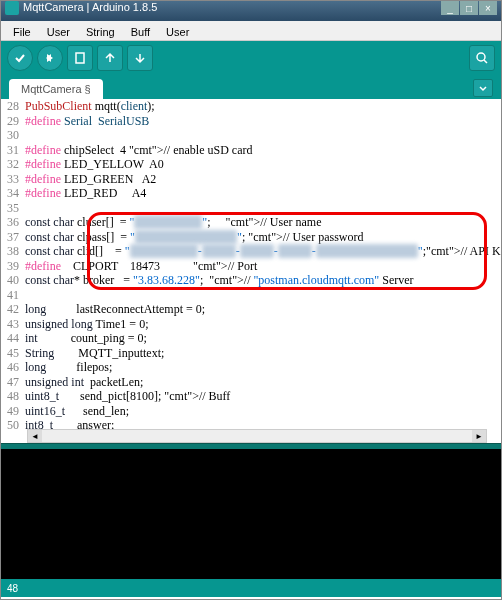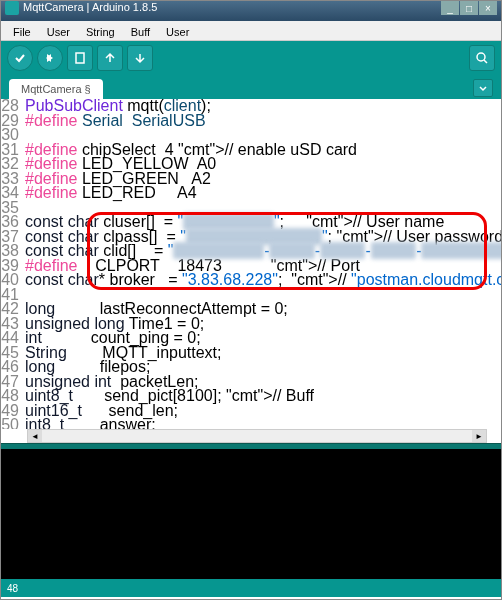--- a/index.html
+++ b/index.html
@@ -13,29 +13,29 @@
 .menu-item{padding:2px 8px;font-size:11px;cursor:pointer}
 .toolbar{background:#069690;height:34px;display:flex;align-items:center;padding:0 6px;gap:4px}
 .tool-btn{width:26px;height:26px;border-radius:3px;background:#1ba3a3;border:1px solid #0c7d77;display:flex;align-items:center;justify-content:center;cursor:pointer;color:#fff}
 .tool-btn.round{border-radius:50%}
 .tool-spacer{flex:1}
 .tabbar{background:#069690;height:24px;display:flex;align-items:flex-end;padding:0 8px}
 .tab{background:#fff;padding:4px 12px;border-radius:4px 4px 0 0;font-size:11px;color:#555;cursor:pointer;margin-right:4px}
 .tab-spacer{flex:1}
 .tab-dropdown{width:20px;height:18px;background:#1ba3a3;border:1px solid #0c7d77;border-radius:2px;display:flex;align-items:center;justify-content:center;color:#fff;cursor:pointer;margin-bottom:2px}
 .editor{position:relative;height:344px;background:#fff;overflow:hidden}
-.code-area{position:absolute;left:0;top:0;right:0;bottom:14px;overflow:hidden;font-family:Liberation Sans, sans-serif;font-size:16px;line-height:14.5px;white-space:pre}
+.code-area{position:absolute;left:0;top:0;right:0;bottom:14px;overflow:hidden;font-family:Liberation Serif, serif;font-size:12px;line-height:14.5px;white-space:pre}
 .line{display:flex}
 .lineno{width:24px;text-align:right;color:#888;padding-right:6px;flex-shrink:0}
 .code{flex:1}
 .kw{color:#0c4a6e}
 .str{color:#0066cc}
 .def{color:#ec4899}
 .type{color:#0f172a}
-.fn{color:#6d28d9}
+.fn{color:#b91c1c}
 .blur{filter:blur(2px);background:#bcd;color:transparent;border-radius:2px}
 .highlight-box{position:absolute;border:3px solid #e00;border-radius:14px;pointer-events:none}
 .hscroll{position:absolute;bottom:0;left:26px;right:14px;height:14px;background:#eee;border:1px solid #ccc;display:flex;align-items:center}
 .hscroll-btn{width:14px;height:12px;background:#ddd;display:flex;align-items:center;justify-content:center;font-size:8px;cursor:pointer}
 .hscroll-track{flex:1;height:12px}
 .blackbar{height:6px;background:#0a7870;border-top:1px solid #0a5850}
 .console{height:130px;background:#000}
 .statusbar{background:#069690;height:18px;display:flex;align-items:center;padding:0 6px;color:#fff;font-size:10px}
 .status-left{flex:1}
 svg{display:block}

